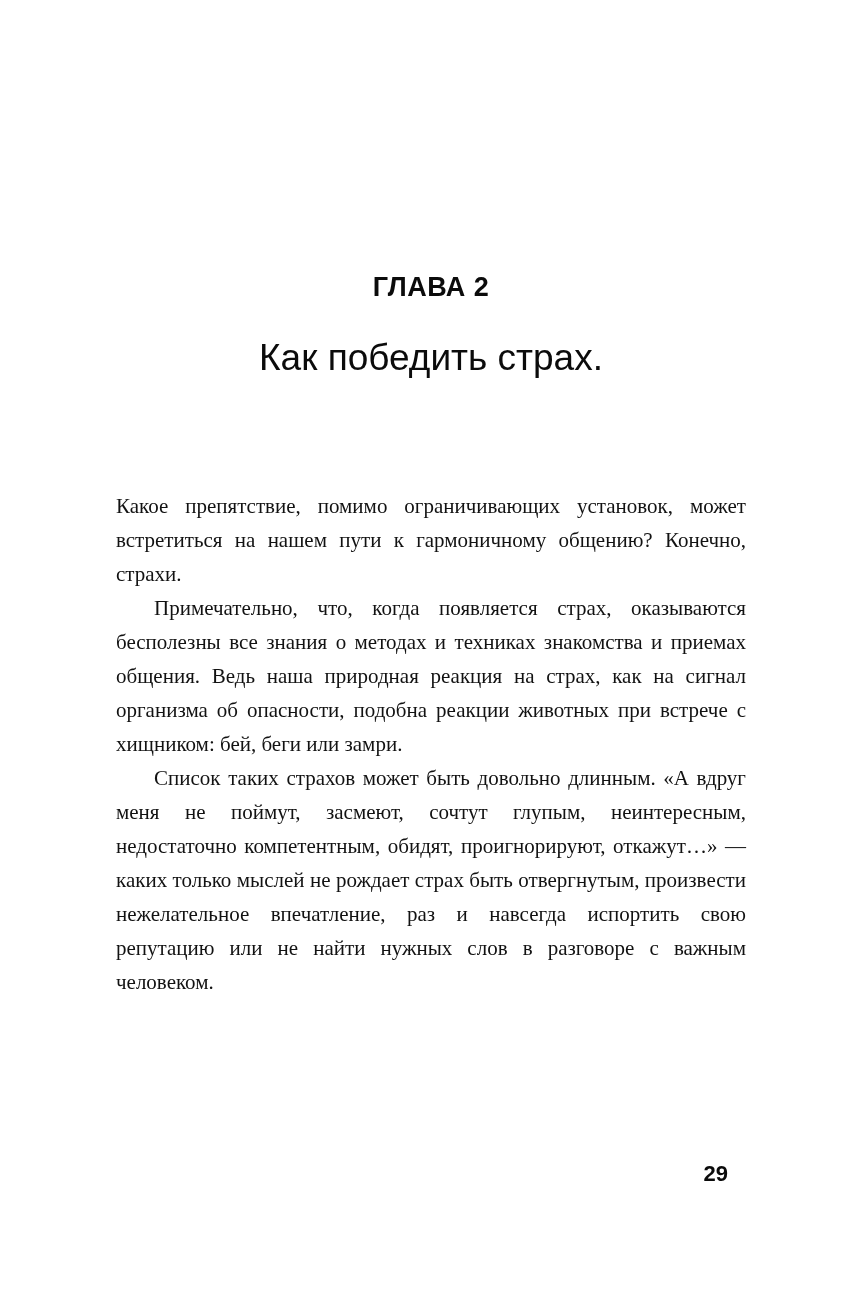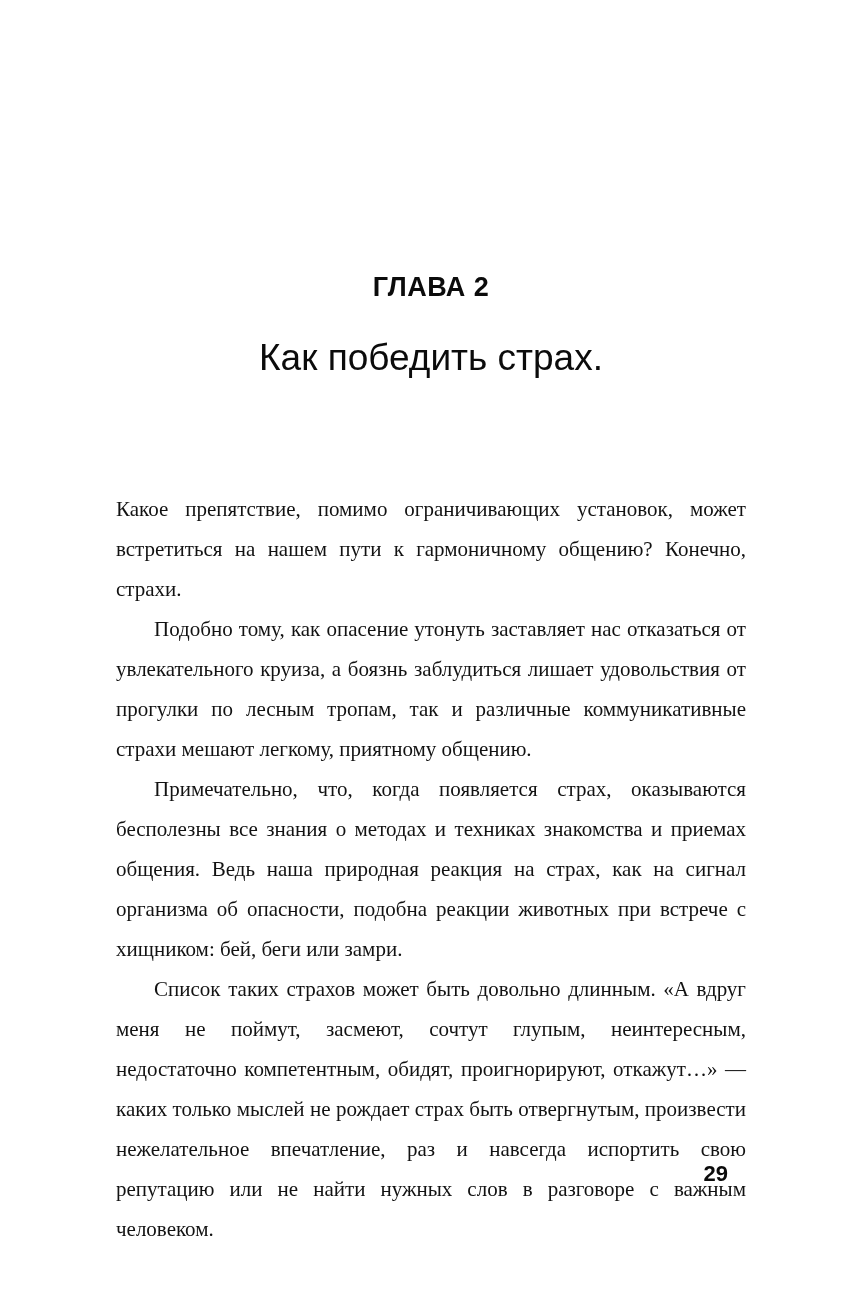--- a/index.html
+++ b/index.html
@@ -38,21 +38,21 @@
     text-align: center;
     font-family: "Liberation Sans", sans-serif;
     font-weight: 400;
     font-size: 37px;
     line-height: 46px;
     color: #0b0b0b;
   }
   .body-text {
     margin-top: 108px;
     font-size: 21px;
-    line-height: 40px;
+    line-height: 34px;
     text-align: justify;
     hyphens: auto;
     -webkit-hyphens: auto;
     color: #121212;
   }
   .body-text p {
     margin: 0;
     text-indent: 38px;
   }
   .body-text p.first {
@@ -75,21 +75,20 @@
   <div class="content">
 
     <div class="chapter-label">ГЛАВА 2</div>
 
     <div class="chapter-title">
       <div>Как победить страх.</div>
     </div>
 
     <div class="body-text">
       <p class="first">Какое препятствие, помимо ограничивающих установок, может встретиться на нашем пути к гармоничному общению? Конечно, страхи.</p>
-      <p>Подобно тому, как опасение утонуть заставляет нас отказаться от увлекательного круиза, а боязнь заблудиться лишает удовольствия от прогулки по лесным тропам, так и различные коммуникативные страхи мешают легкому, приятному общению.</p>
       <p>Примечательно, что, когда появляется страх, оказываются бесполезны все знания о методах и техниках знакомства и приемах общения. Ведь наша природная реакция на страх, как на сигнал организма об опасности, подобна реакции животных при встрече с хищником: бей, беги или замри.</p>
       <p>Список таких страхов может быть довольно длинным. «А вдруг меня не поймут, засмеют, сочтут глупым, неинтересным, недостаточно компетентным, обидят, проигнорируют, откажут…» — каких только мыслей не рождает страх быть отвергнутым, произвести нежелательное впечатление, раз и навсегда испортить свою репутацию или не найти нужных слов в разговоре с важным человеком.</p>
     </div>
 
   </div>
 
   <div class="page-number">29</div>
 </div>
 
 </body></html>

